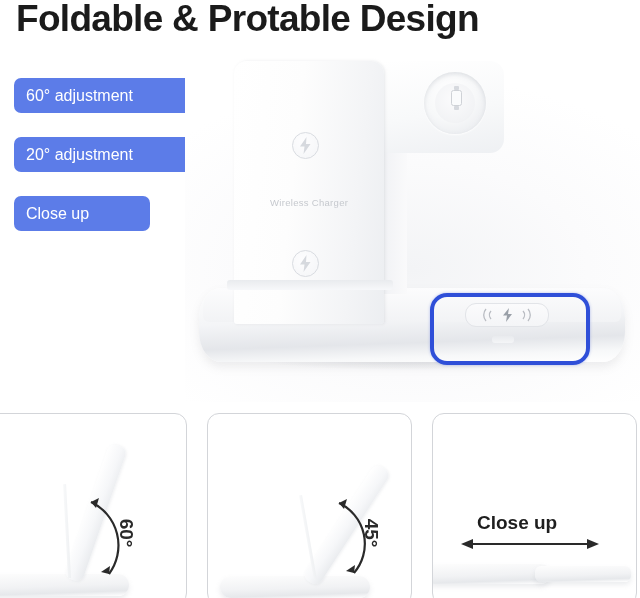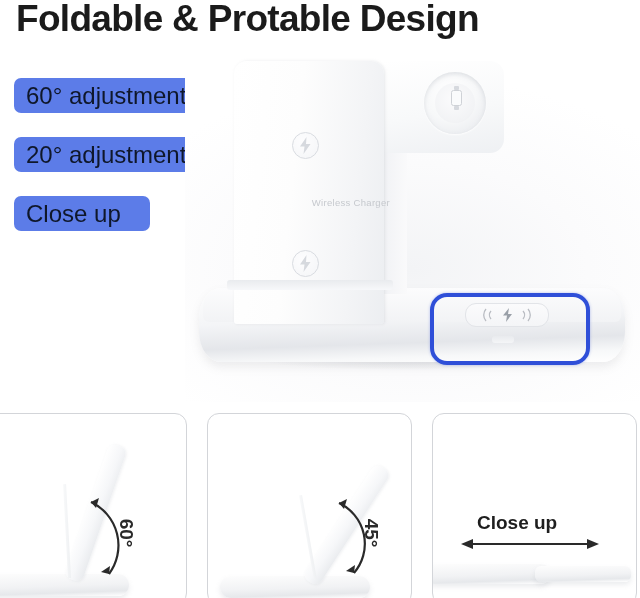--- a/index.html
+++ b/index.html
@@ -25,23 +25,23 @@
     font-weight: bold;
     color: #1b1b1b;
     letter-spacing: -0.7px;
     white-space: nowrap;
   }
 
   
   .badge {
     position: absolute;
     background: #5c7ce8;
-    color: #0f172a;
+    color: #ffffff;
     border-radius: 7px;
-    font-size: 24px;
+    font-size: 16px;
     line-height: 35px;
     height: 35px;
     padding: 0 12px;
     white-space: nowrap;
     box-sizing: border-box;
   }
   #badge-0 { left: 14px; top: 78px;  width: 189px; }
   #badge-1 { left: 14px; top: 137px; width: 189px; }
   #badge-2 { left: 14px; top: 196px; width: 136px; }
 
@@ -183,21 +183,21 @@
   }
   .coil svg { position: absolute; left: 6px; top: 4px; }
   #coil-top    { left: 107px; top: 80px; }
   #coil-bottom { left: 107px; top: 198px; }
 
   .panel-label {
     position: absolute;
     left: 85px;
     top: 145px;
     width: 120px;
-    text-align: right;
+    text-align: left;
     font-size: 9.5px;
     color: #c6c9ce;
     letter-spacing: 0.3px;
     white-space: nowrap;
   }
 
   
   .pad-highlight {
     position: absolute;
     left: 245px;

